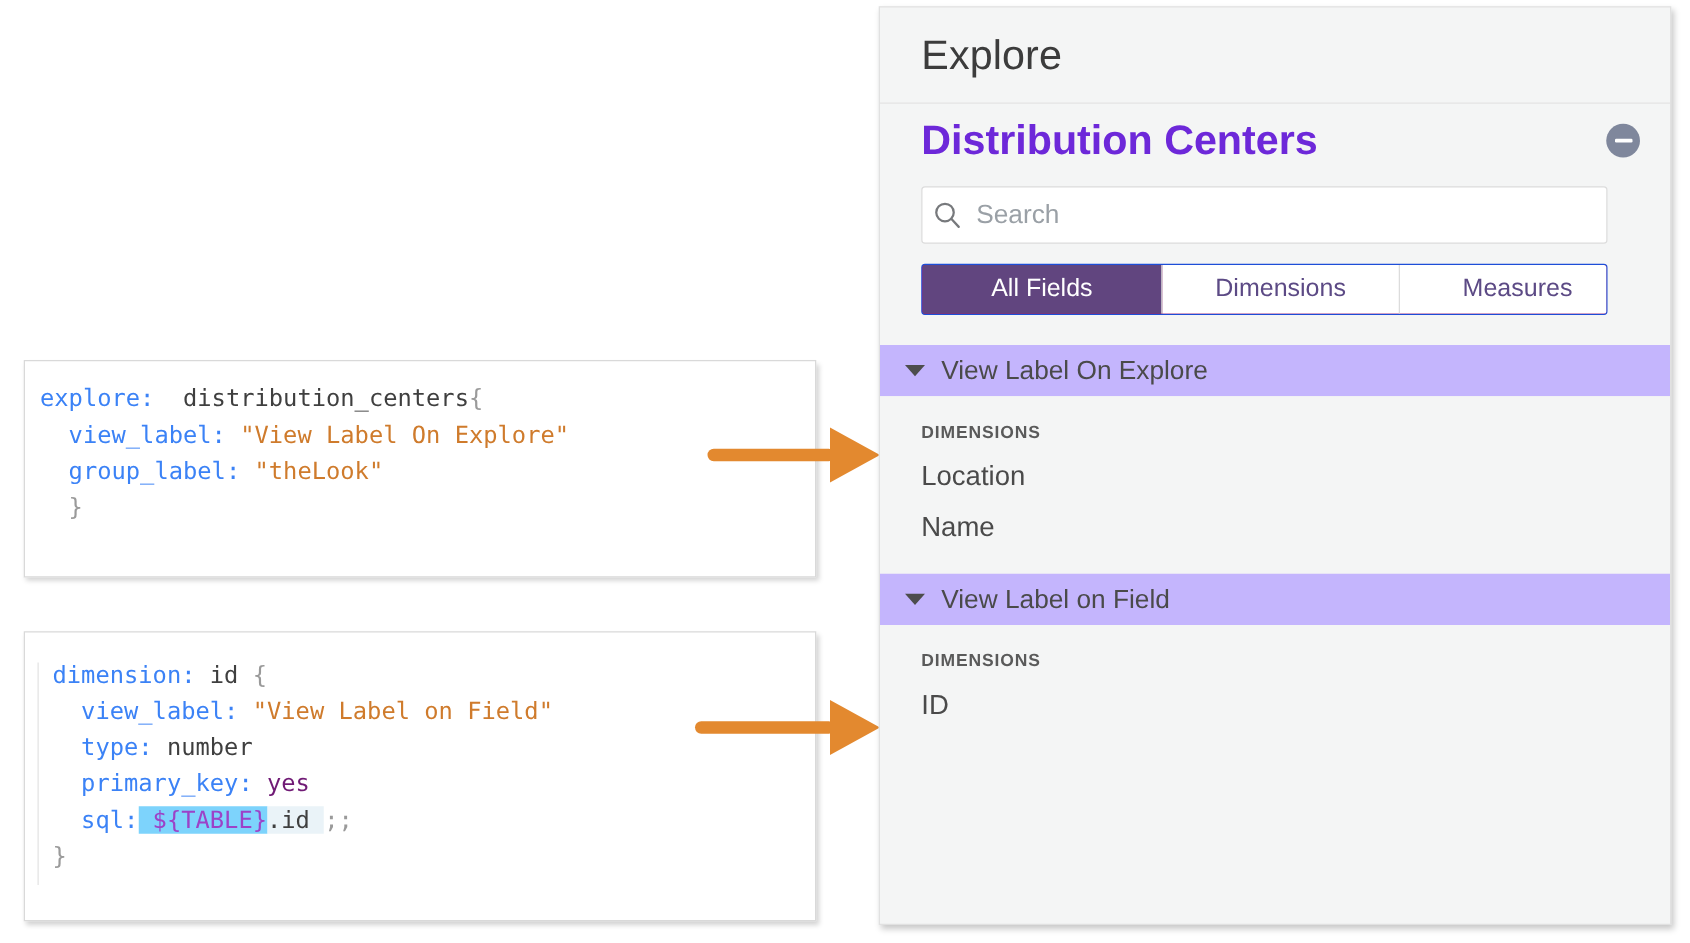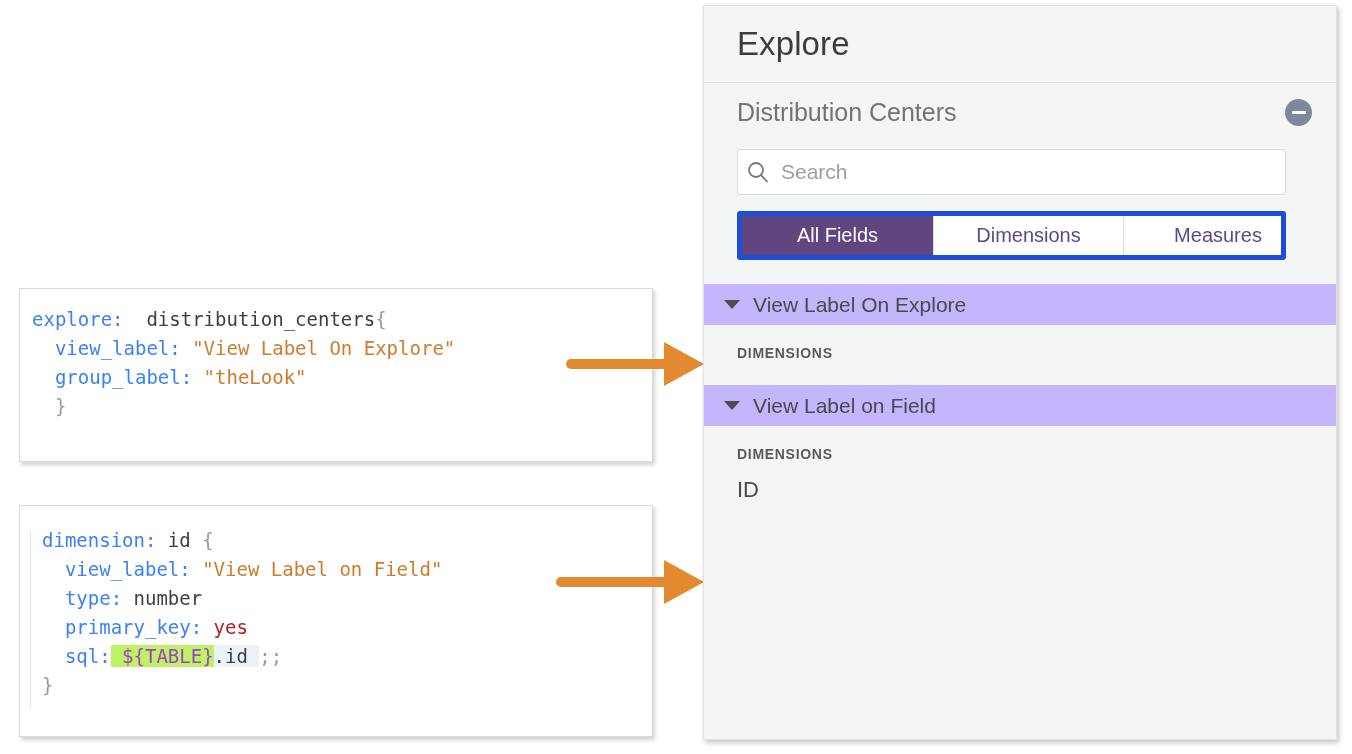--- a/index.html
+++ b/index.html
@@ -43,22 +43,22 @@
     width: 634px;
     height: 232px;
     padding: 20px 0 0 22px;
   }
   .code-line { display: block; height: 29px; }
   .tok-key      { color: #3b82f6; }
   .tok-name     { color: #3f3f3f; }
   .tok-str      { color: #cf7b2c; }
   .tok-brace    { color: #9a9a9a; }
   .tok-num      { color: #3f3f3f; text-align: center; }
-  .tok-yes      { color: #b91c1c; }
-  .tok-sql-hl   { color: #9c42c8; background: #bef264; }
+  .tok-yes      { color: #701a75; }
+  .tok-sql-hl   { color: #9c42c8; background: #7dd3fc; }
   .tok-sql-rest { color: #3f3f3f; background: #eaf3f8; }
   .tok-semi     { color: #9a9a9a; }
   .indent-rule {
     position: absolute;
     left: 30px;
     top: 530px;
     width: 1px;
     height: 178px;
     background: #e3e3e3;
   }
@@ -123,23 +123,23 @@
   }
 
   .view-header {
     height: 58px;
     display: flex;
     align-items: center;
     padding: 0 24px 0 33px;
     box-sizing: border-box;
   }
   .view-name {
-    font-size: 25px;
-    color: #737373;
-    font-weight: 400;
+    font-size: 33px;
+    color: #6d28d9;
+    font-weight: 700;
     flex: 1;
   }
   .collapse-circle {
     width: 27px;
     height: 27px;
     border-radius: 50%;
     background: #7f879c;
     display: flex;
     align-items: center;
     justify-content: center;
@@ -168,21 +168,21 @@
     font-size: 21px;
     color: #9aa0a6;
   }
 
   .tabs {
     margin: 16px 50px 0 33px;
     display: flex;
     height: 39px;
     border-radius: 3px;
     overflow: hidden;
-    border: 5px solid #1d4ed8;
+    border: 1px solid #1d4ed8;
     background: #be185d;
   }
   .tab {
     flex: 0 0 auto;
     display: flex;
     align-items: center;
     justify-content: center;
     font-size: 20px;
     color: #5c4a85;
     border-right: 1px solid #dcdcdc;
@@ -283,20 +283,22 @@
   </div>
 
   <div class="fields-scroll">
 
     <div class="group-header">
       <span class="group-caret"></span>
       <span class="group-label">View Label On Explore</span>
     </div>
     <div class="group-body">
       <div class="section-label">DIMENSIONS</div>
+      <div class="field-row">Location</div>
+      <div class="field-row">Name</div>
       <div style="height:24px"></div>
     </div>
 
     <div class="group-header">
       <span class="group-caret"></span>
       <span class="group-label">View Label on Field</span>
     </div>
     <div class="group-body pad-bottom">
       <div class="section-label">DIMENSIONS</div>
       <div class="field-row">ID</div>

